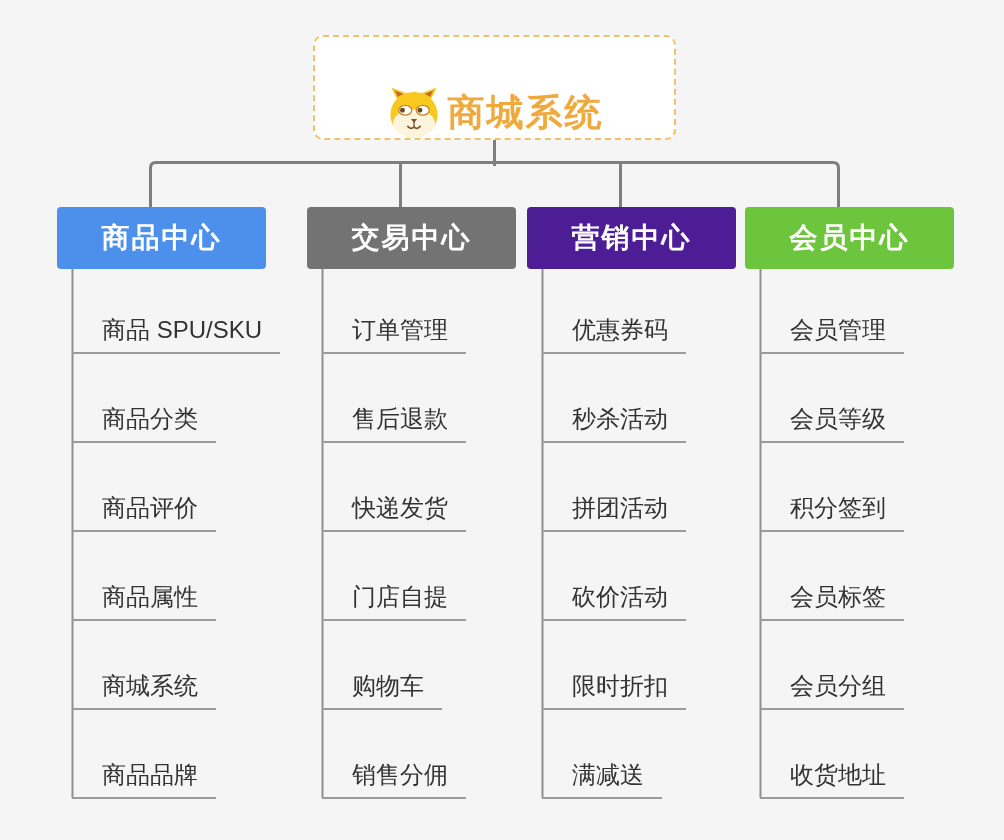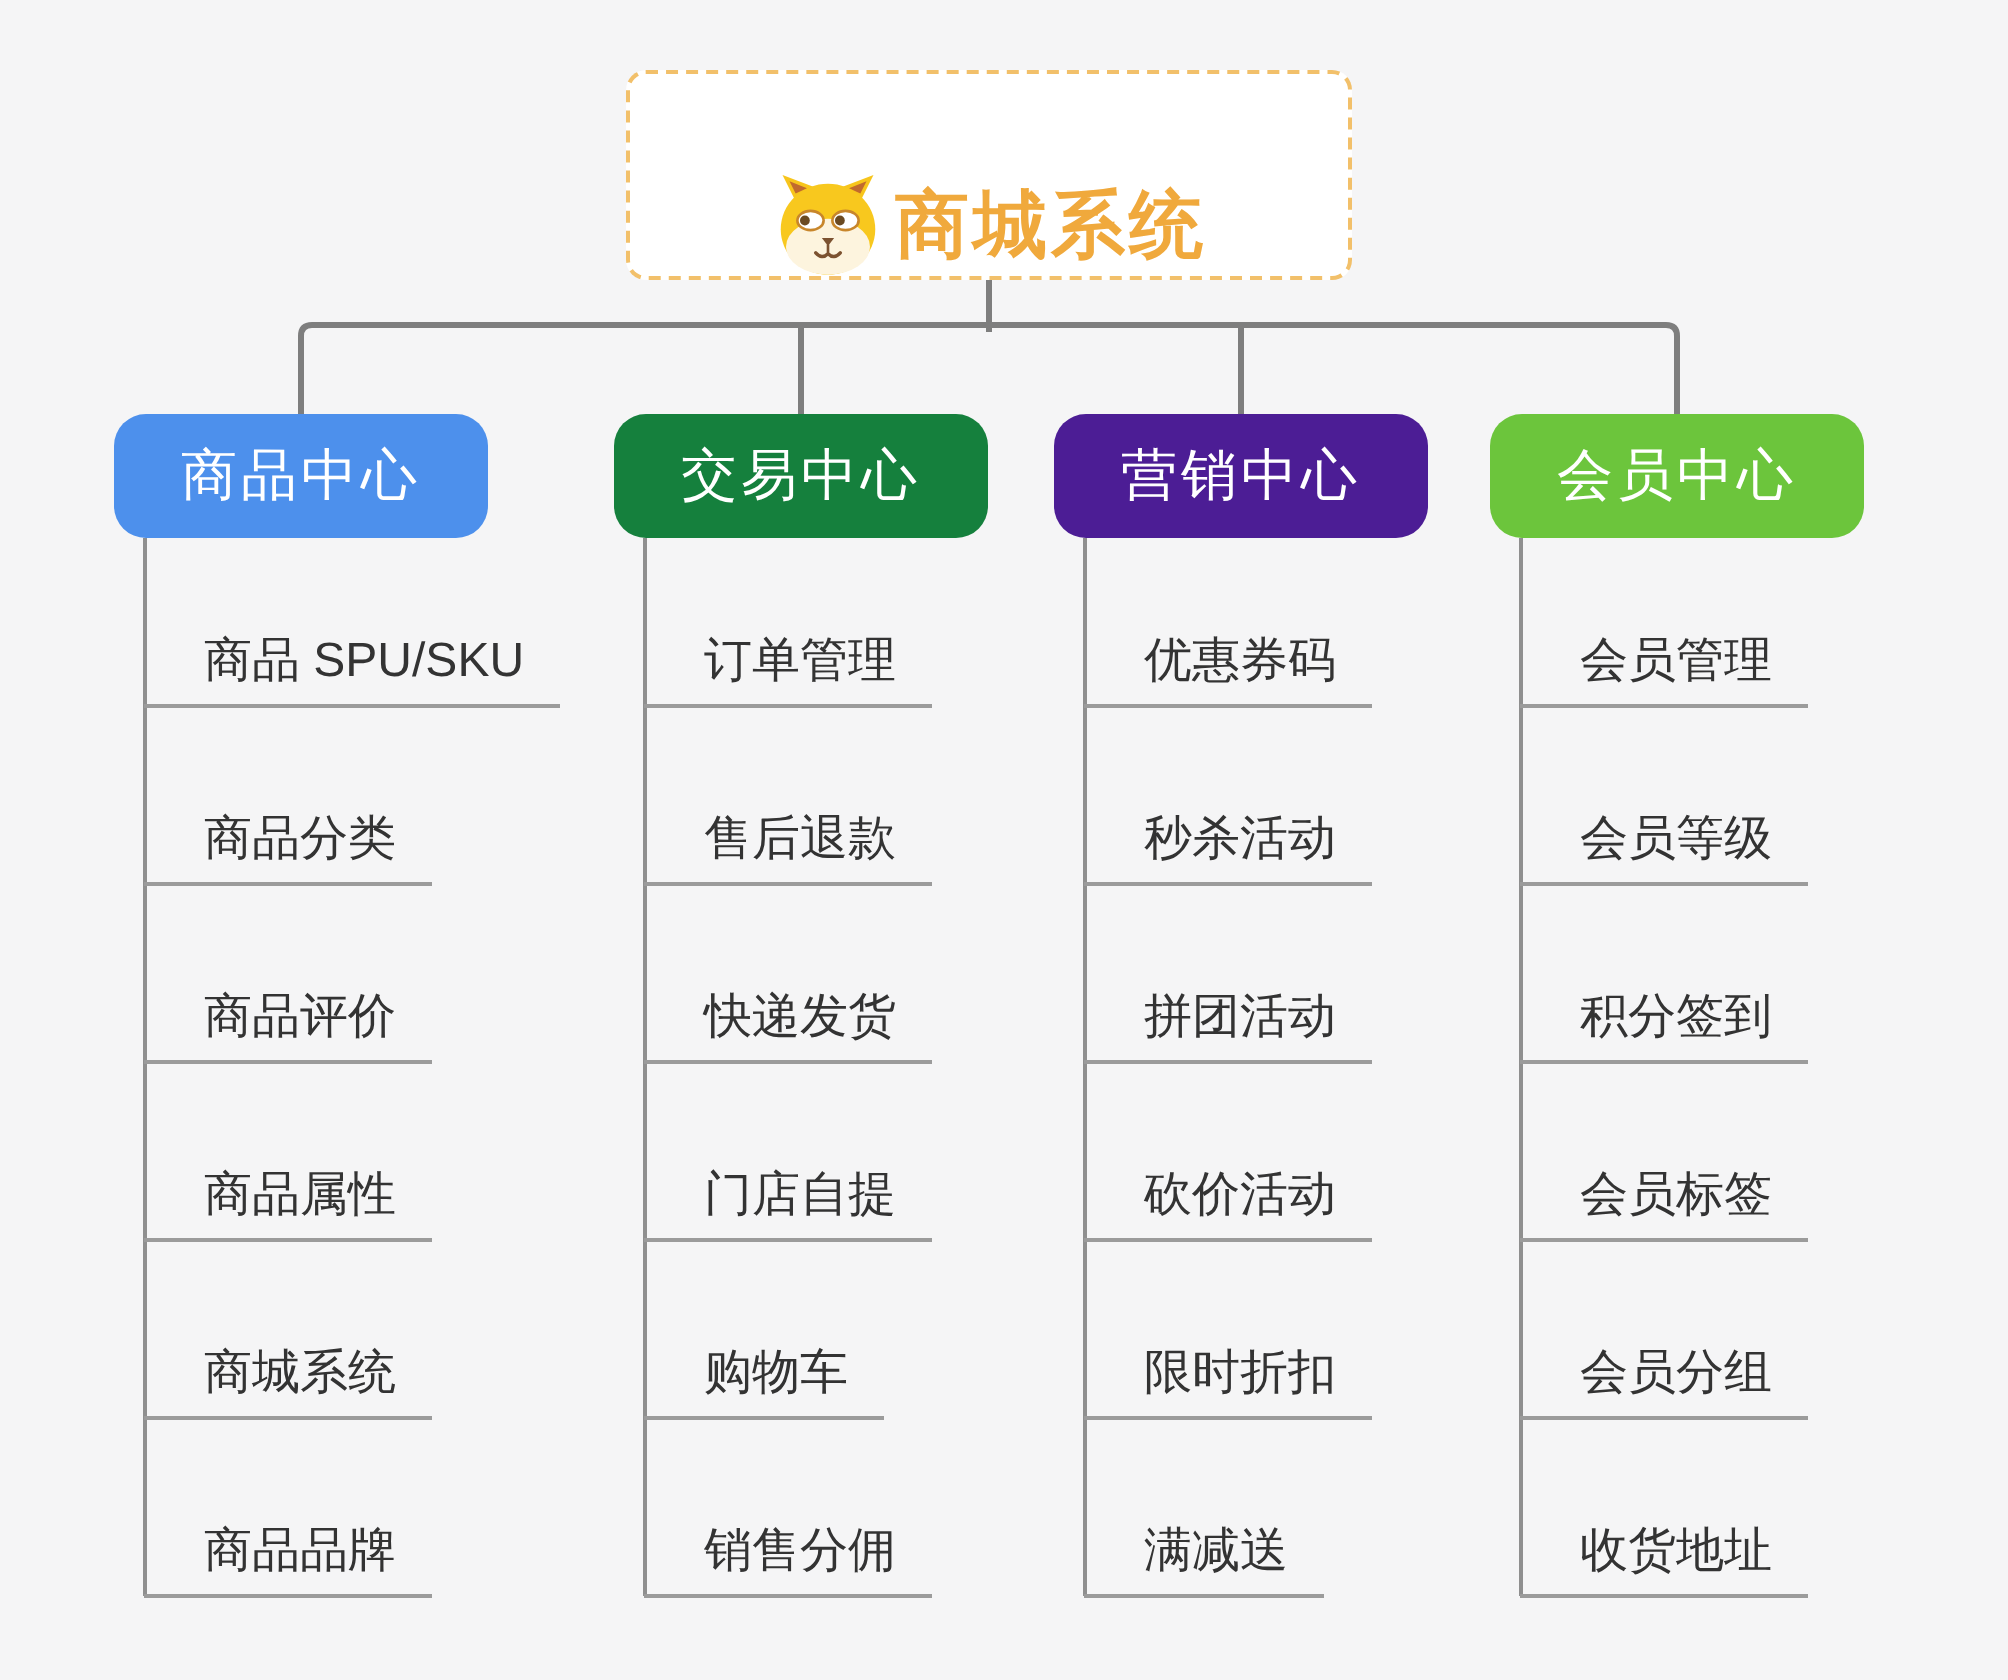--- a/index.html
+++ b/index.html
@@ -13,23 +13,23 @@
     position:absolute;left:313px;top:35px;width:363px;height:105px;
     box-sizing:border-box;background:#FFFFFF;
     border:2px dashed #F2C06A;border-radius:10px;
     display:flex;align-items:flex-end;justify-content:center;gap:6px;
     cursor:pointer;
   }
   .root-title{
     font-size:37px;font-weight:600;color:#F0A93C;letter-spacing:2px;white-space:nowrap;
   }
   .branch-box{
-    position:absolute;top:207px;width:187px;height:62px;
-    border-radius:16px;display:flex;align-items:center;justify-content:center;
-    color:#FFFFFF;font-size:28px;letter-spacing:2px;white-space:nowrap;cursor:pointer;
+    position:absolute;top:207px;width:209px;height:62px;
+    border-radius:4px;display:flex;align-items:center;justify-content:center;
+    color:#FFFFFF;font-size:28px;letter-spacing:2px;white-space:nowrap;cursor:pointer;font-weight:bold;
   }
   .b0{left:57px}.b1{left:307px}.b2{left:527px}.b3{left:745px}
   .child{
     position:absolute;height:44px;box-sizing:border-box;
     display:flex;align-items:flex-end;
     padding:0 18px 6px 30px;
     border-bottom:2px solid #9B9B9B;
     font-size:24px;color:#333333;white-space:nowrap;cursor:pointer;
   }
   .c0{left:72px}.c1{left:322px}.c2{left:542px}.c3{left:760px}
@@ -68,21 +68,21 @@
       <ellipse cx="42" cy="27" rx="7.5" ry="5.5" fill="#FFFFFF" stroke="#C8862B" stroke-width="1.5"></ellipse>
       <circle cx="38.8" cy="27" r="2.8" fill="#6B4A22"></circle>
       <path d="M28.5 37 h7 l-3.5 4.5 Z" fill="#7C5230"></path>
       <path d="M32 41 V45" stroke="#7C5230" stroke-width="1.5" stroke-linecap="round"></path>
       <path d="M25 45.5 Q28.5 49.5 32 46 Q35.5 49.5 39 45.5" stroke="#7C5230" stroke-width="2" fill="none" stroke-linecap="round"></path>
     </svg>
     <span class="root-title" style="color: rgb(240, 169, 60);">商城系统</span>
   </div>
 
   <div class="branch-box b0" style="background: rgb(77, 144, 236);">商品中心</div>
-  <div class="branch-box b1" style="background: #15803d;">交易中心</div>
+  <div class="branch-box b1" style="background: #737373;">交易中心</div>
   <div class="branch-box b2" style="background: #4c1d95;">营销中心</div>
   <div class="branch-box b3" style="background: rgb(108, 197, 60);">会员中心</div>
 
   <div class="child c0 r0">商品 SPU/SKU</div>
   <div class="child c0 r1">商品分类</div>
   <div class="child c0 r2">商品评价</div>
   <div class="child c0 r3">商品属性</div>
   <div class="child c0 r4">商城系统</div>
   <div class="child c0 r5">商品品牌</div>
 

